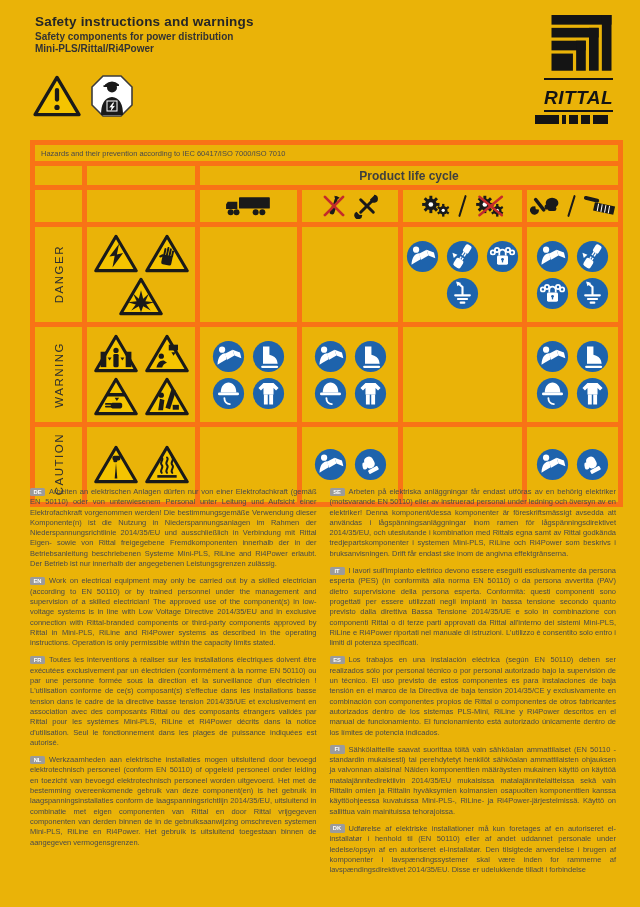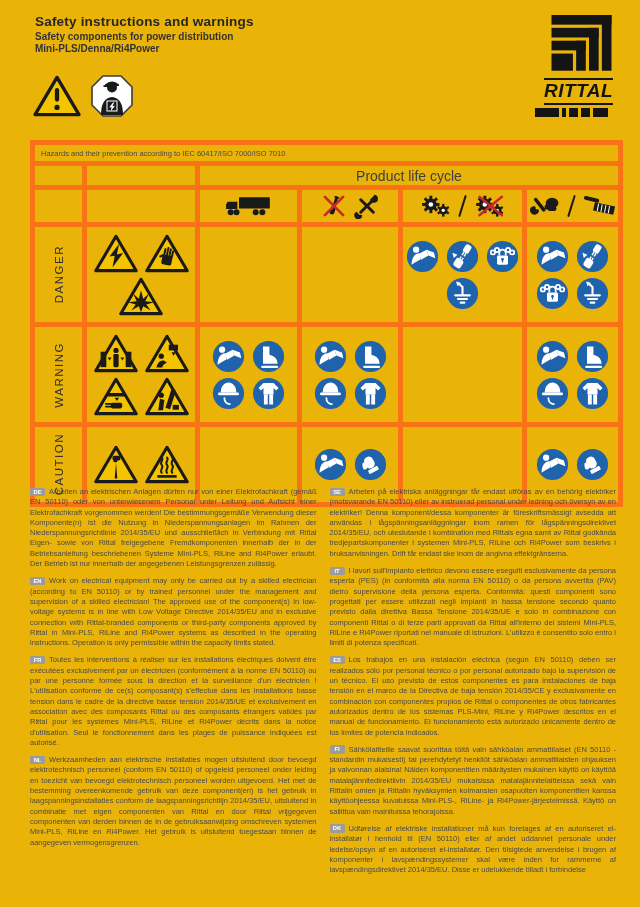--- a/index.html
+++ b/index.html
@@ -12,30 +12,30 @@
   #hdr{position:absolute;left:35px;top:14px;}
   #hdr .t1{font-size:13.5px;font-weight:bold;color:#262626;letter-spacing:.2px;}
   #hdr .t2{font-size:10px;font-weight:bold;color:#333;margin-top:2px;}
   #hdr .t3{font-size:10px;font-weight:bold;color:#333;margin-top:1px;}
   #hdr-icons{position:absolute;left:33px;top:74px;display:flex;align-items:center;gap:9px;}
   #logo{position:absolute;right:27px;top:15px;width:78px;}
   #logo .squares{display:block;width:78px;height:60px;}
   #logo .word{
     font-size:19px;font-weight:bold;font-style:italic;color:#141414;
     border-top:2.5px solid #141414;border-bottom:2.5px solid #141414;
-    text-align:center;letter-spacing:.5px;padding:0 0 1px 0;margin-top:3px;line-height:22px;margin-left:9px;
+    text-align:center;letter-spacing:.5px;padding:7px 0 1px 0;margin-top:3px;line-height:22px;margin-left:9px;
   }
   #logo .bars{display:flex;gap:3px;margin-top:3px;height:9px;}
   #logo .bars i{background:#141414;height:9px;display:block;}
   
   #hz-table{position:absolute;left:30px;top:140px;border-collapse:collapse;table-layout:fixed;
             border:1.5px solid #5a5a5a;}
   #hz-table td,#hz-table th{border:5px solid #f97316;padding:0;vertical-align:middle;}
   #hz-table .caption{font-size:7.5px;color:#4a4a4a;text-align:left;padding:2px 6px;font-weight:normal;height:12px;}
-  #hz-table .plc{font-size:14px;color:#3f3f3f;text-align:center;font-weight:normal;height:19px;}
+  #hz-table .plc{font-size:12px;color:#3f3f3f;text-align:center;font-weight:bold;height:19px;}
   #hz-table .hdr-ic{height:30px;text-align:center;}
   .rowlabel{writing-mode:vertical-rl;transform:rotate(180deg);margin:0 auto;
             font-size:11.5px;color:#2e2e2e;letter-spacing:1.5px;text-align:center;display:block;}
   .labelcell{text-align:center;}
   .iconcell{ text-align:center; }
   .icflex{display:flex;flex-wrap:wrap;justify-content:center;align-content:center;
           gap:4px 7px;width:100%;height:100%;box-sizing:border-box;padding:3px 2px;}
   tr.r-danger{height:100px;} tr.r-warning{height:100px;} tr.r-caution{height:80px;}
   svg[class*="icon-hz-"]{width:44px;height:39px;}
   svg[class*="icon-m-"]{width:33px;height:33px;}
@@ -314,21 +314,21 @@
       </g>
     </symbol>
   </defs>
 </svg>
 
 <div id="page">
 
   <div id="hdr">
     <div class="t1">Safety instructions and warnings</div>
     <div class="t2">Safety components for power distribution</div>
-    <div class="t3">Mini-PLS/Denna/Ri4Power</div>
+    <div class="t3">Mini-PLS/Rittal/Ri4Power</div>
   </div>
 
   <div id="hdr-icons">
     <svg width="48" height="42">
         <use href="#i-warn" xlink:href="#i-warn"></use>
       </svg>
     <svg width="44" height="44">
         <use href="#i-electrician" xlink:href="#i-electrician"></use>
       </svg>
   </div>

